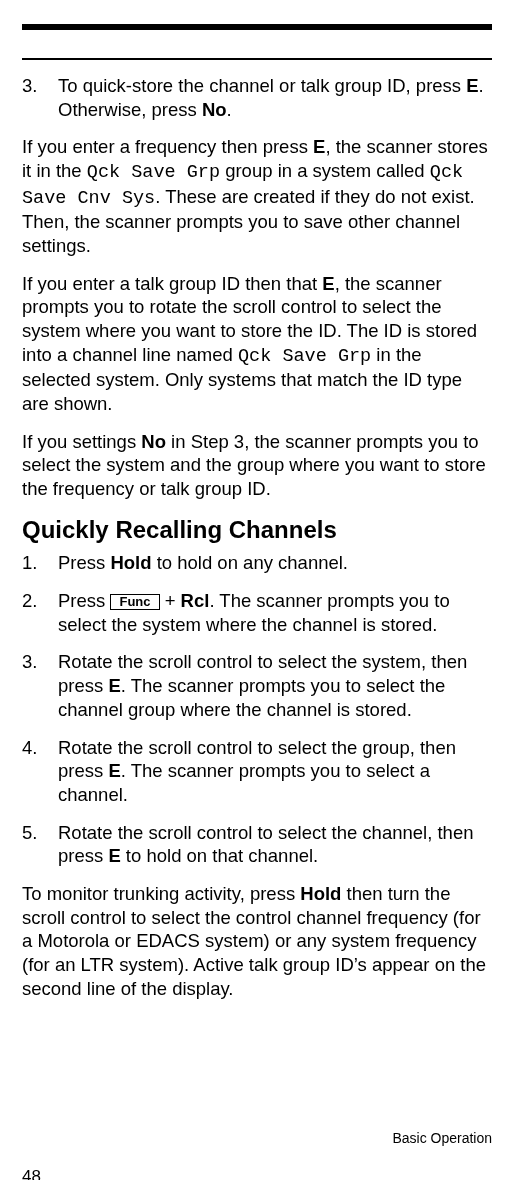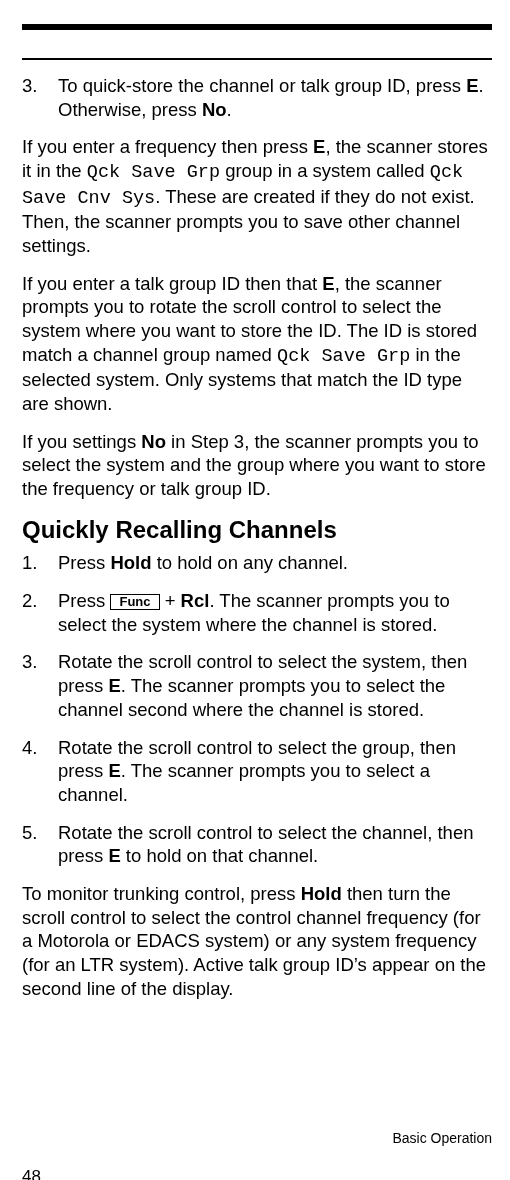--- a/index.html
+++ b/index.html
@@ -89,21 +89,21 @@
     <div class="ol-body">
       <span>To quick-store the channel or talk group ID, press </span><b>E</b><span>. Otherwise, press </span><b>No</b><span>.</span>
     </div>
   </div>
 
   <p class="para">
     <span>If you enter a frequency then press </span><b>E</b><span>, the scanner stores it in the </span><span class="mono">Qck Save Grp</span><span> group in a system called </span><span class="mono">Qck Save Cnv Sys</span><span>. These are created if they do not exist. Then, the scanner prompts you to save other channel settings.</span>
   </p>
 
   <p class="para">
-    <span>If you enter a talk group ID then that </span><b>E</b><span>, the scanner prompts you to rotate the scroll control to select the system where you want to store the ID. The ID is stored match a channel group named </span><span class="mono">Qck Save Grp</span><span> in the selected system. Only systems that match the ID type are shown.</span>
+    <span>If you enter a talk group ID then that </span><b>E</b><span>, the scanner prompts you to rotate the scroll control to select the system where you want to store the ID. The ID is stored into a channel line named </span><span class="mono">Qck Save Grp</span><span> in the selected system. Only systems that match the ID type are shown.</span>
   </p>
 
   <p class="para">
     <span>If you settings </span><b>No</b><span> in Step 3, the scanner prompts you to select the system and the group where you want to store the frequency or talk group ID.</span>
   </p>
 
   <h2>Quickly Recalling Channels</h2>
 
   <div class="ol-item">
     <div class="ol-num">1.</div>
@@ -115,39 +115,39 @@
   <div class="ol-item">
     <div class="ol-num">2.</div>
     <div class="ol-body">
       <span>Press </span><span class="func-key">Func</span><span> + </span><b>Rcl</b><span>. The scanner prompts you to select the system where the channel is stored.</span>
     </div>
   </div>
 
   <div class="ol-item">
     <div class="ol-num">3.</div>
     <div class="ol-body">
-      <span>Rotate the scroll control to select the system, then press </span><b>E</b><span>. The scanner prompts you to select the channel second where the channel is stored.</span>
+      <span>Rotate the scroll control to select the system, then press </span><b>E</b><span>. The scanner prompts you to select the channel group where the channel is stored.</span>
     </div>
   </div>
 
   <div class="ol-item">
     <div class="ol-num">4.</div>
     <div class="ol-body">
       <span>Rotate the scroll control to select the group, then press </span><b>E</b><span>. The scanner prompts you to select a channel.</span>
     </div>
   </div>
 
   <div class="ol-item">
     <div class="ol-num">5.</div>
     <div class="ol-body">
       <span>Rotate the scroll control to select the channel, then press </span><b>E</b><span> to hold on that channel.</span>
     </div>
   </div>
 
 
   <p class="para">
-    <span>To monitor trunking control, press </span><b>Hold</b><span> then turn the scroll control to select the control channel frequency (for a Motorola or EDACS system) or any system frequency (for an LTR system). Active talk group ID’s appear on the second line of the display.</span>
+    <span>To monitor trunking activity, press </span><b>Hold</b><span> then turn the scroll control to select the control channel frequency (for a Motorola or EDACS system) or any system frequency (for an LTR system). Active talk group ID’s appear on the second line of the display.</span>
   </p>
 
   <div class="footer-title">Basic Operation</div>
   <div class="page-num">48</div>
 
 </div>
 
 </body></html>

